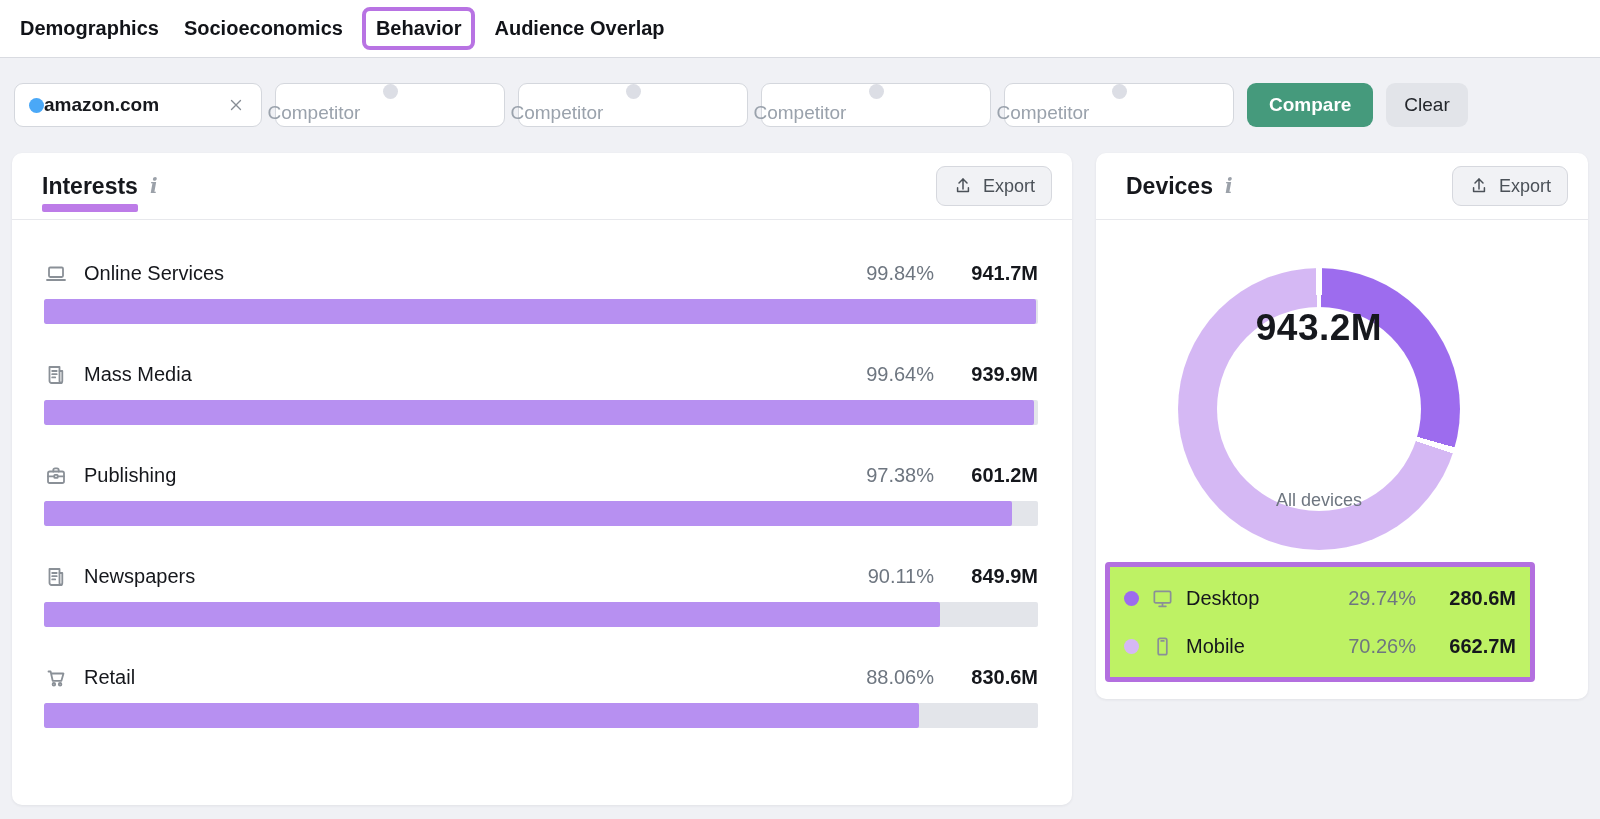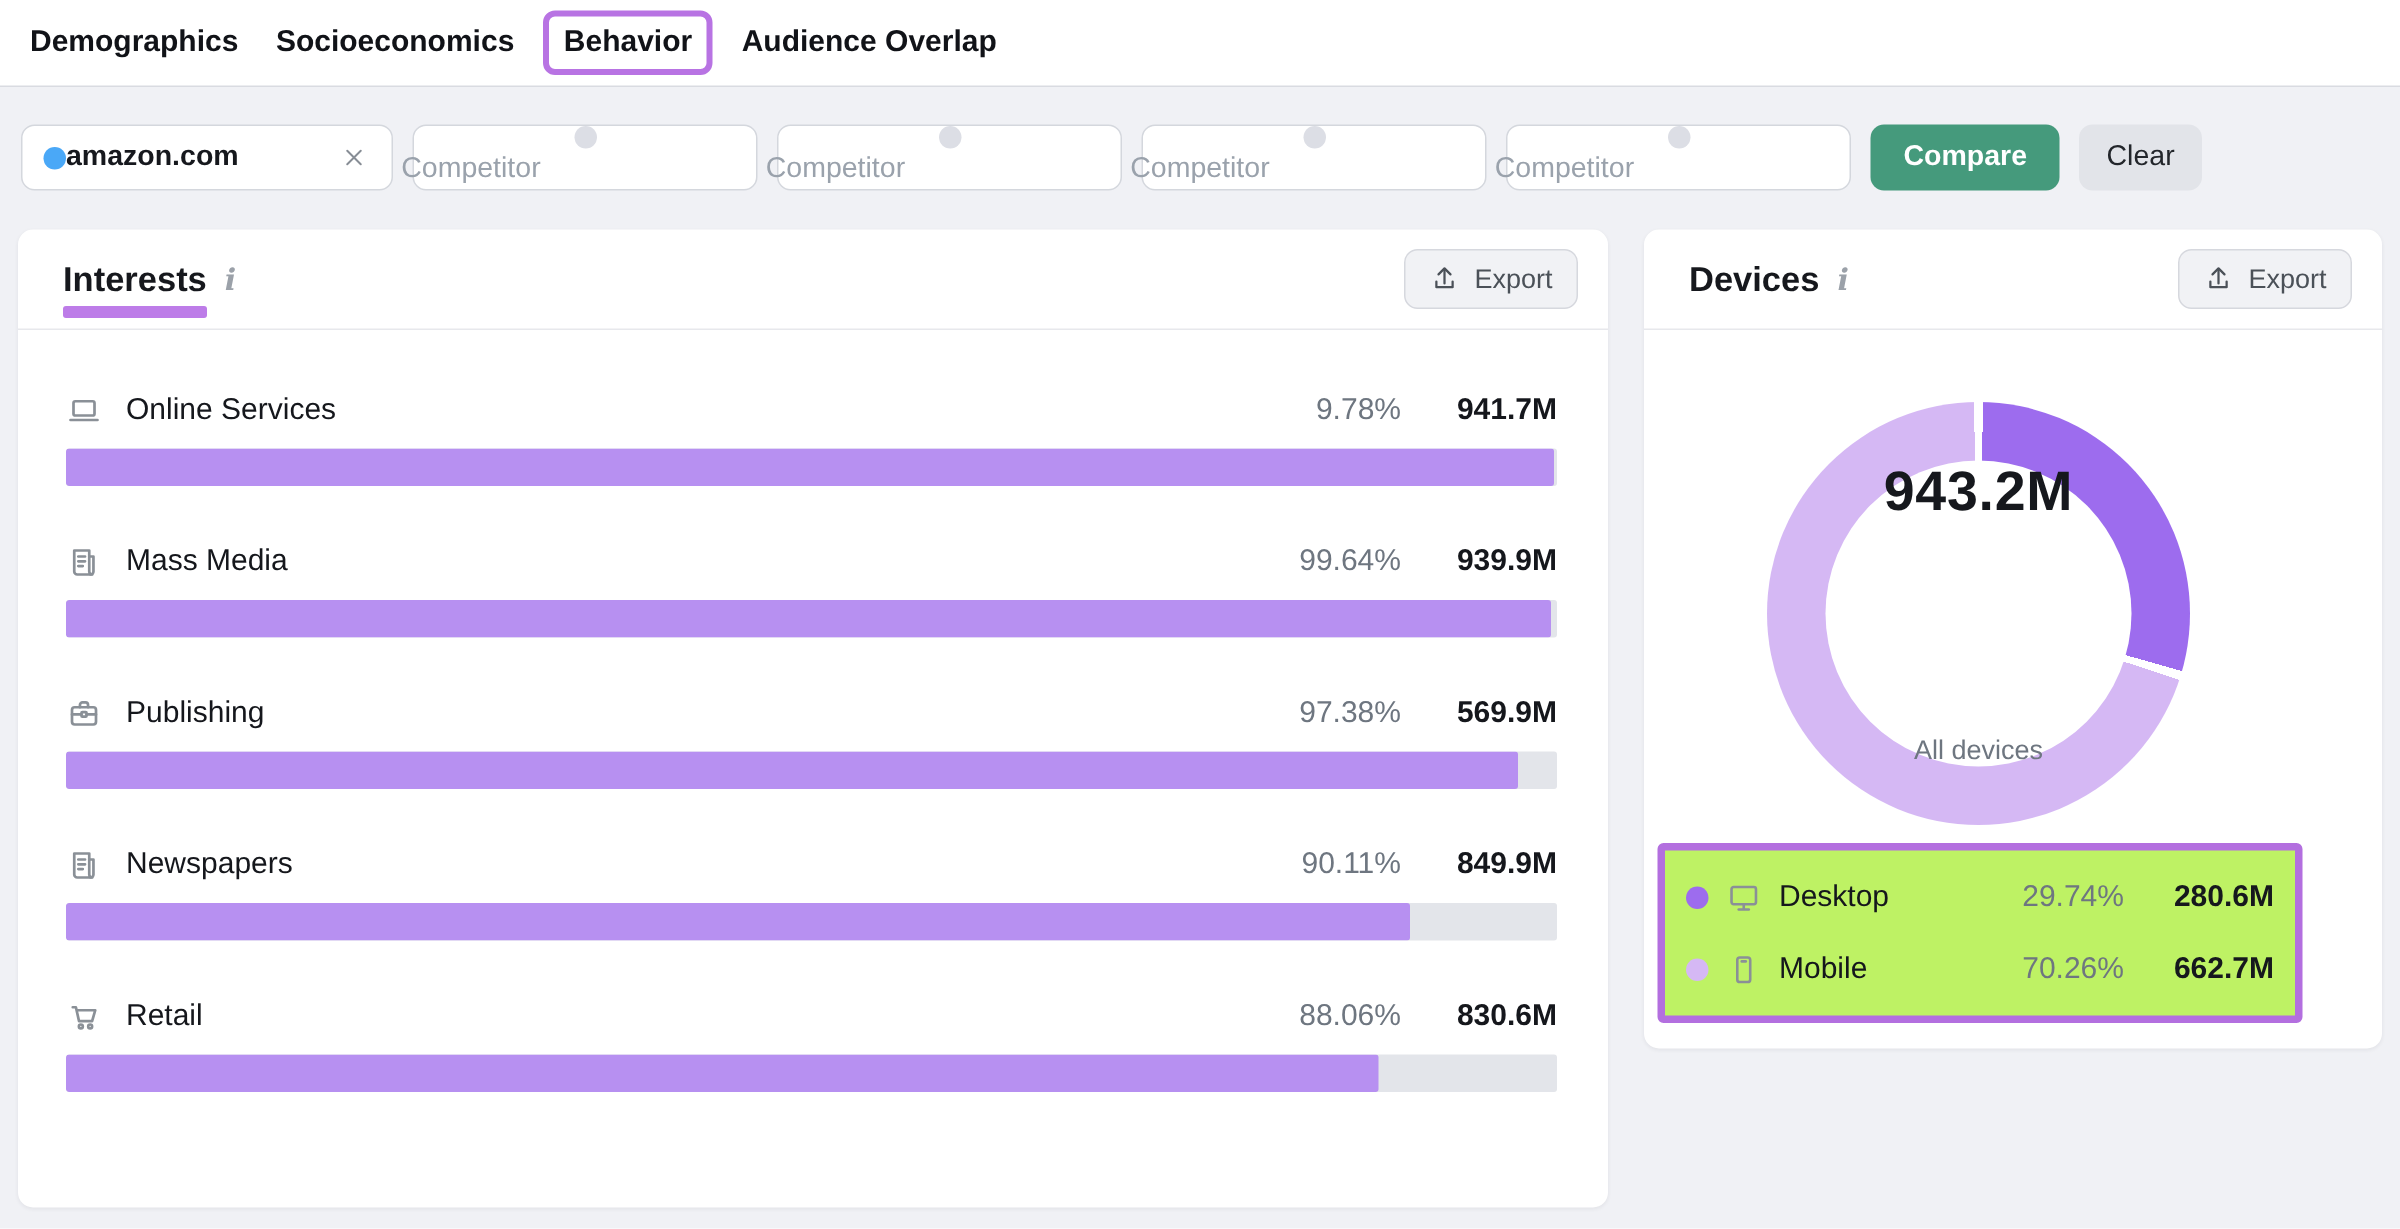--- a/index.html
+++ b/index.html
@@ -143,21 +143,21 @@
 
       <div class="int-row">
         <div class="int-top">
           <span class="icn">
             <svg class="ic" width="24" height="24" viewBox="0 0 24 24">
                 <rect x="5" y="5.5" width="14" height="9.5" rx="1.2"></rect>
                 <path d="M3 18h18"></path>
               </svg>
           </span>
           <span class="int-label">Online Services</span>
-          <span class="int-pct">9.78%</span>
+          <span class="int-pct">99.84%</span>
           <span class="int-val">941.7M</span>
         </div>
         <div class="bar-track">
           <div class="bar-fill" style="width: 99.84%; background: rgb(183, 144, 241);"></div>
         </div>
       </div>
 
       <div class="int-row">
         <div class="int-top">
           <span class="icn">
@@ -181,21 +181,21 @@
           <span class="icn">
             <svg class="ic" width="24" height="24" viewBox="0 0 24 24">
                 <rect x="4" y="7.5" width="16" height="11.5" rx="1.8"></rect>
                 <path d="M9.3 7.5V6a1.7 1.7 0 0 1 1.7-1.7h2A1.7 1.7 0 0 1 14.7 6v1.5"></path>
                 <path d="M4 12.3h6.3M13.7 12.3H20"></path>
                 <rect x="10.3" y="10.8" width="3.4" height="3" rx="0.6"></rect>
               </svg>
           </span>
           <span class="int-label">Publishing</span>
           <span class="int-pct">97.38%</span>
-          <span class="int-val">569.9M</span>
+          <span class="int-val">601.2M</span>
         </div>
         <div class="bar-track">
           <div class="bar-fill" style="width: 97.38%; background: rgb(183, 144, 241);"></div>
         </div>
       </div>
 
       <div class="int-row">
         <div class="int-top">
           <span class="icn">
             <svg class="ic" width="24" height="24" viewBox="0 0 24 24">

